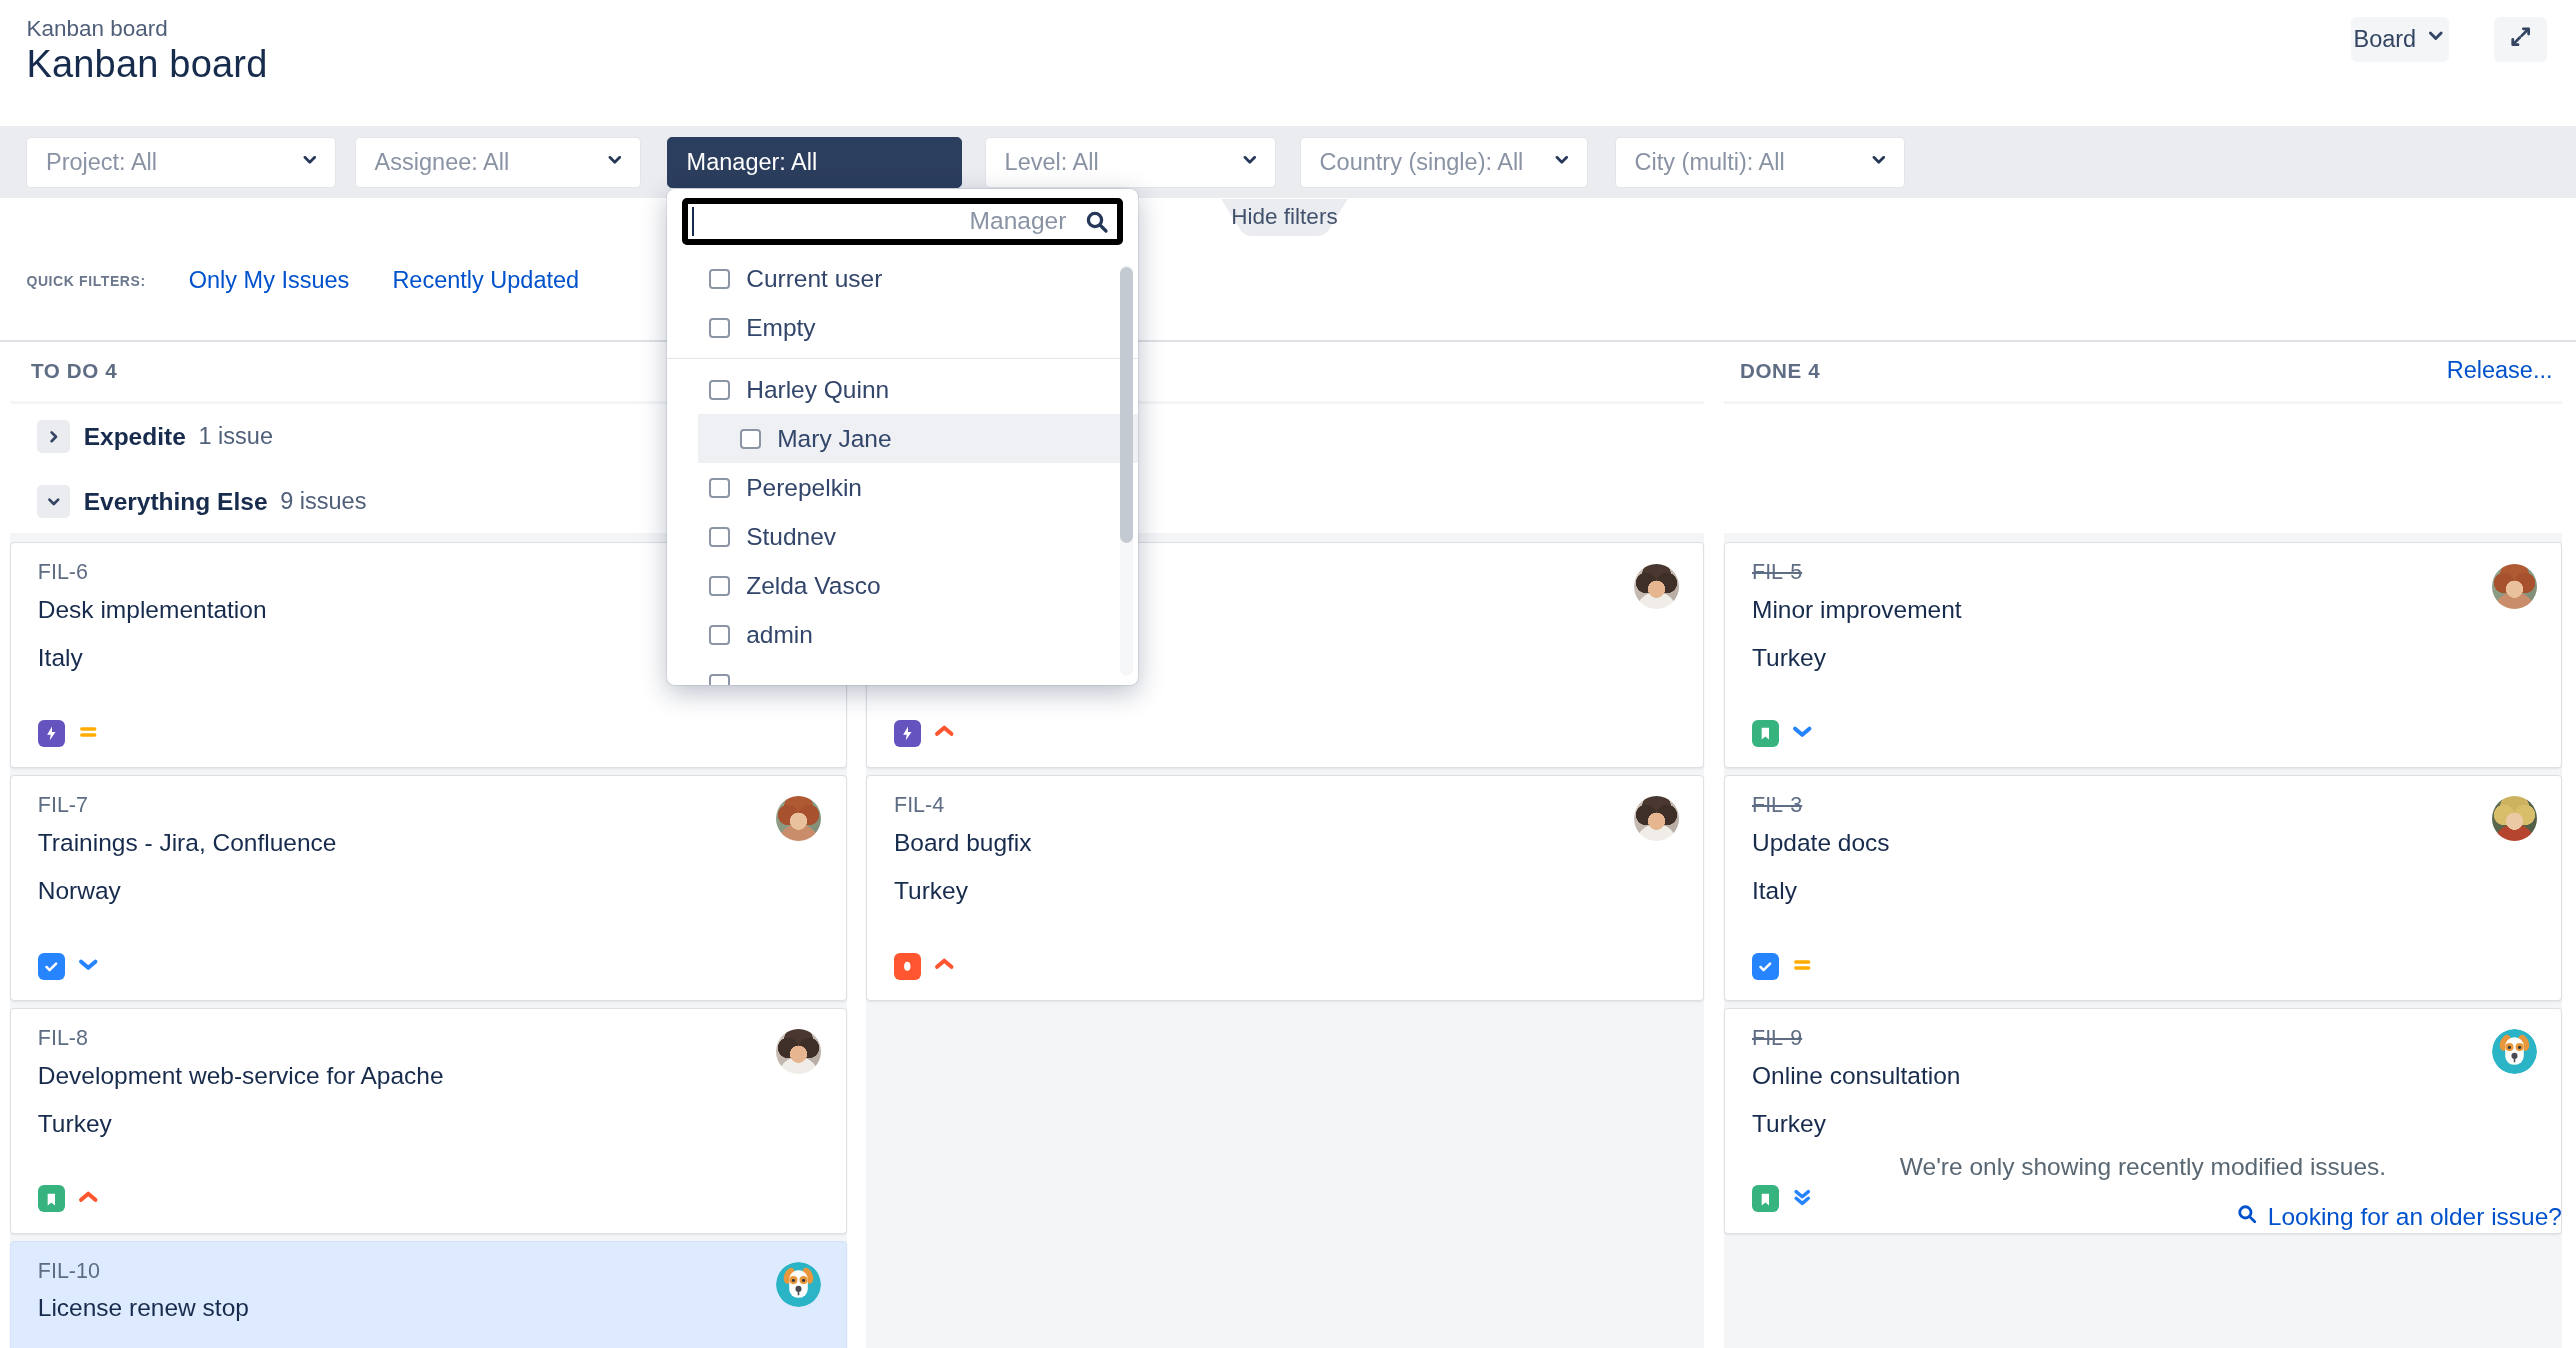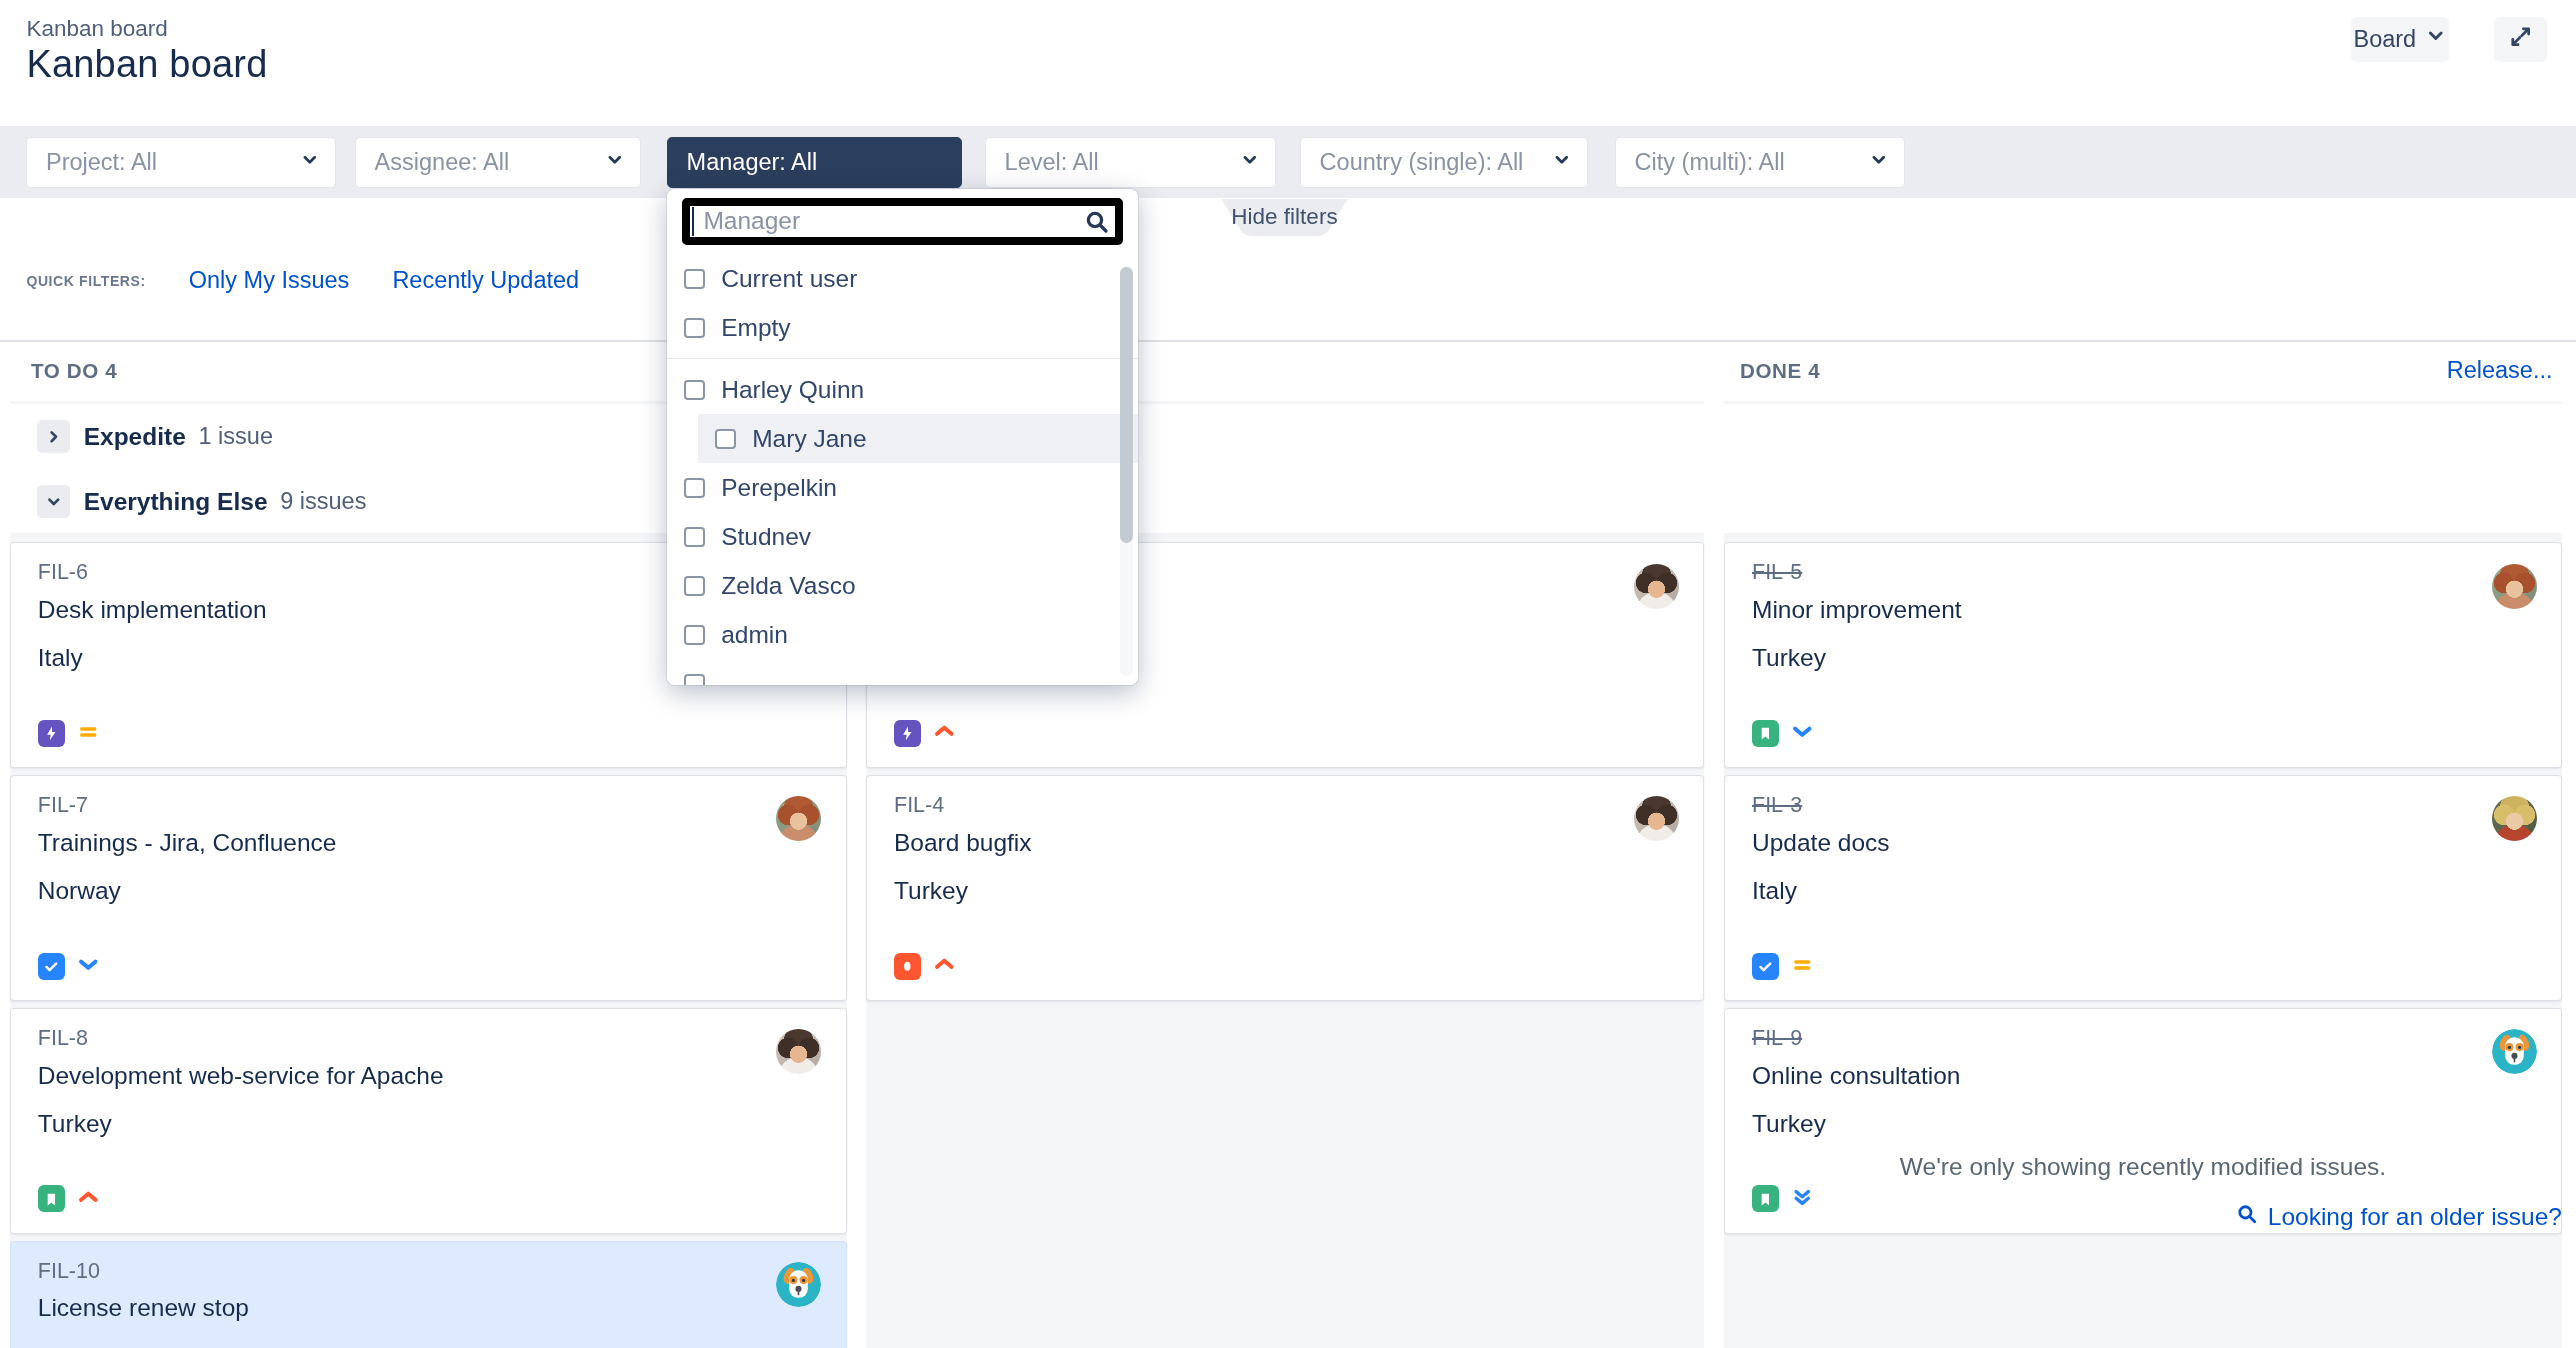--- a/index.html
+++ b/index.html
@@ -101,27 +101,27 @@
   
   #done-footer { left:1724px; top:1153px; width:838px; text-align:center; }
   #done-footer .msg { font-size:24.5px; color:#596773; }
   #done-footer .older { margin-top:21.5px; font-size:24.5px; color:#0052CC; display:flex;
                         align-items:center; justify-content:flex-end; gap:9.8px; cursor:pointer; }
 
   
   #mgr-dd { left:667px; top:189px; width:471px; height:496px; background:#fff; border-radius:7.8px;
             box-shadow:0 0 0 1px rgba(9,30,66,.08), 0 7.8px 27px rgba(9,30,66,.28); z-index:50; overflow:hidden; }
   #mgr-search-wrap { position:relative; margin:8.8px 14.7px 9.8px; }
-  #mgr-search { width:100%; height:47px; border:8px solid #000000; border-radius:4.9px;
+  #mgr-search { width:100%; height:47px; border:6px solid #000000; border-radius:4.9px;
                 font-size:24.5px; font-family:"Liberation Sans", sans-serif;
-                padding:0 51px 0 13.7px; color:#172B4D; outline:none; }
+                padding:0 51px 0 13.7px; color:#172B4D; outline:none;text-align:right; }
   #mgr-search::placeholder { color:#8993A4; }
   #fake-caret { position:absolute; left:10.8px; top:8.8px; width:2px; height:29px; background:#172B4D; }
   #mgr-search-icon { position:absolute; right:12.7px; top:10.8px; }
-  .dd-item { height:49px; display:flex; align-items:center; padding-left:17px; gap:16.6px;
+  .dd-item { height:49px; display:flex; align-items:center; padding-left:42px; gap:16.6px;
              font-size:24.5px; color:#32456A; cursor:pointer; }
   .dd-item.hl { background:#EFF0F3;margin-left:31px; }
   .dd-item input[type=checkbox] { appearance:none; -webkit-appearance:none; width:20.6px; height:20.6px;
              border:2px solid #8C95A6; border-radius:3.9px; background:#fff; cursor:pointer; flex:none; }
   .dd-divider { height:0; border-top:1px solid #E4E6EA; margin:5.9px 0; }
   #dd-scroll-track { position:absolute; right:4.9px; top:76px; width:12.7px; height:411px;
                      background:#F6F7F8; border-radius:6.9px; }
   #dd-scroll-thumb { position:absolute; left:0; top:2px; width:12.7px; height:276px;
                      background:#C4CAD2; border-radius:6.9px; cursor:grab; }
 </style>

